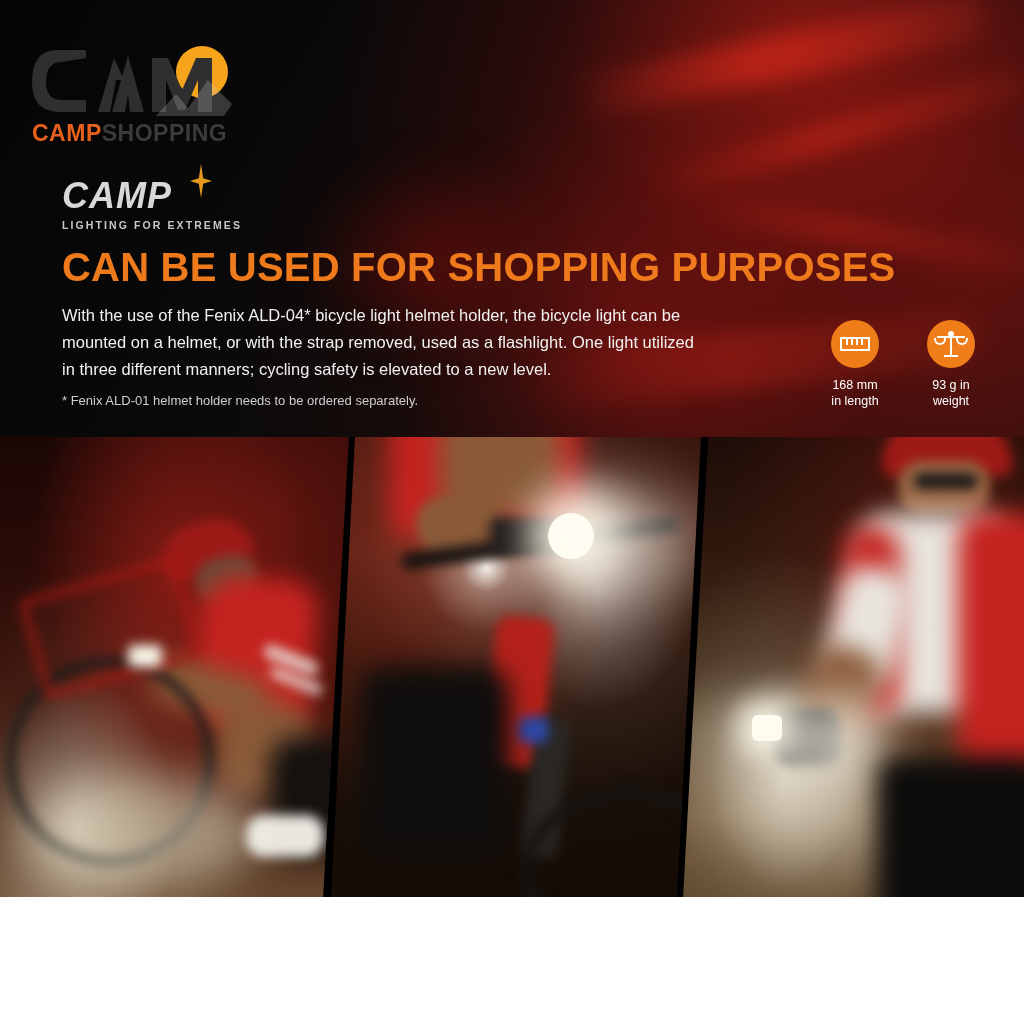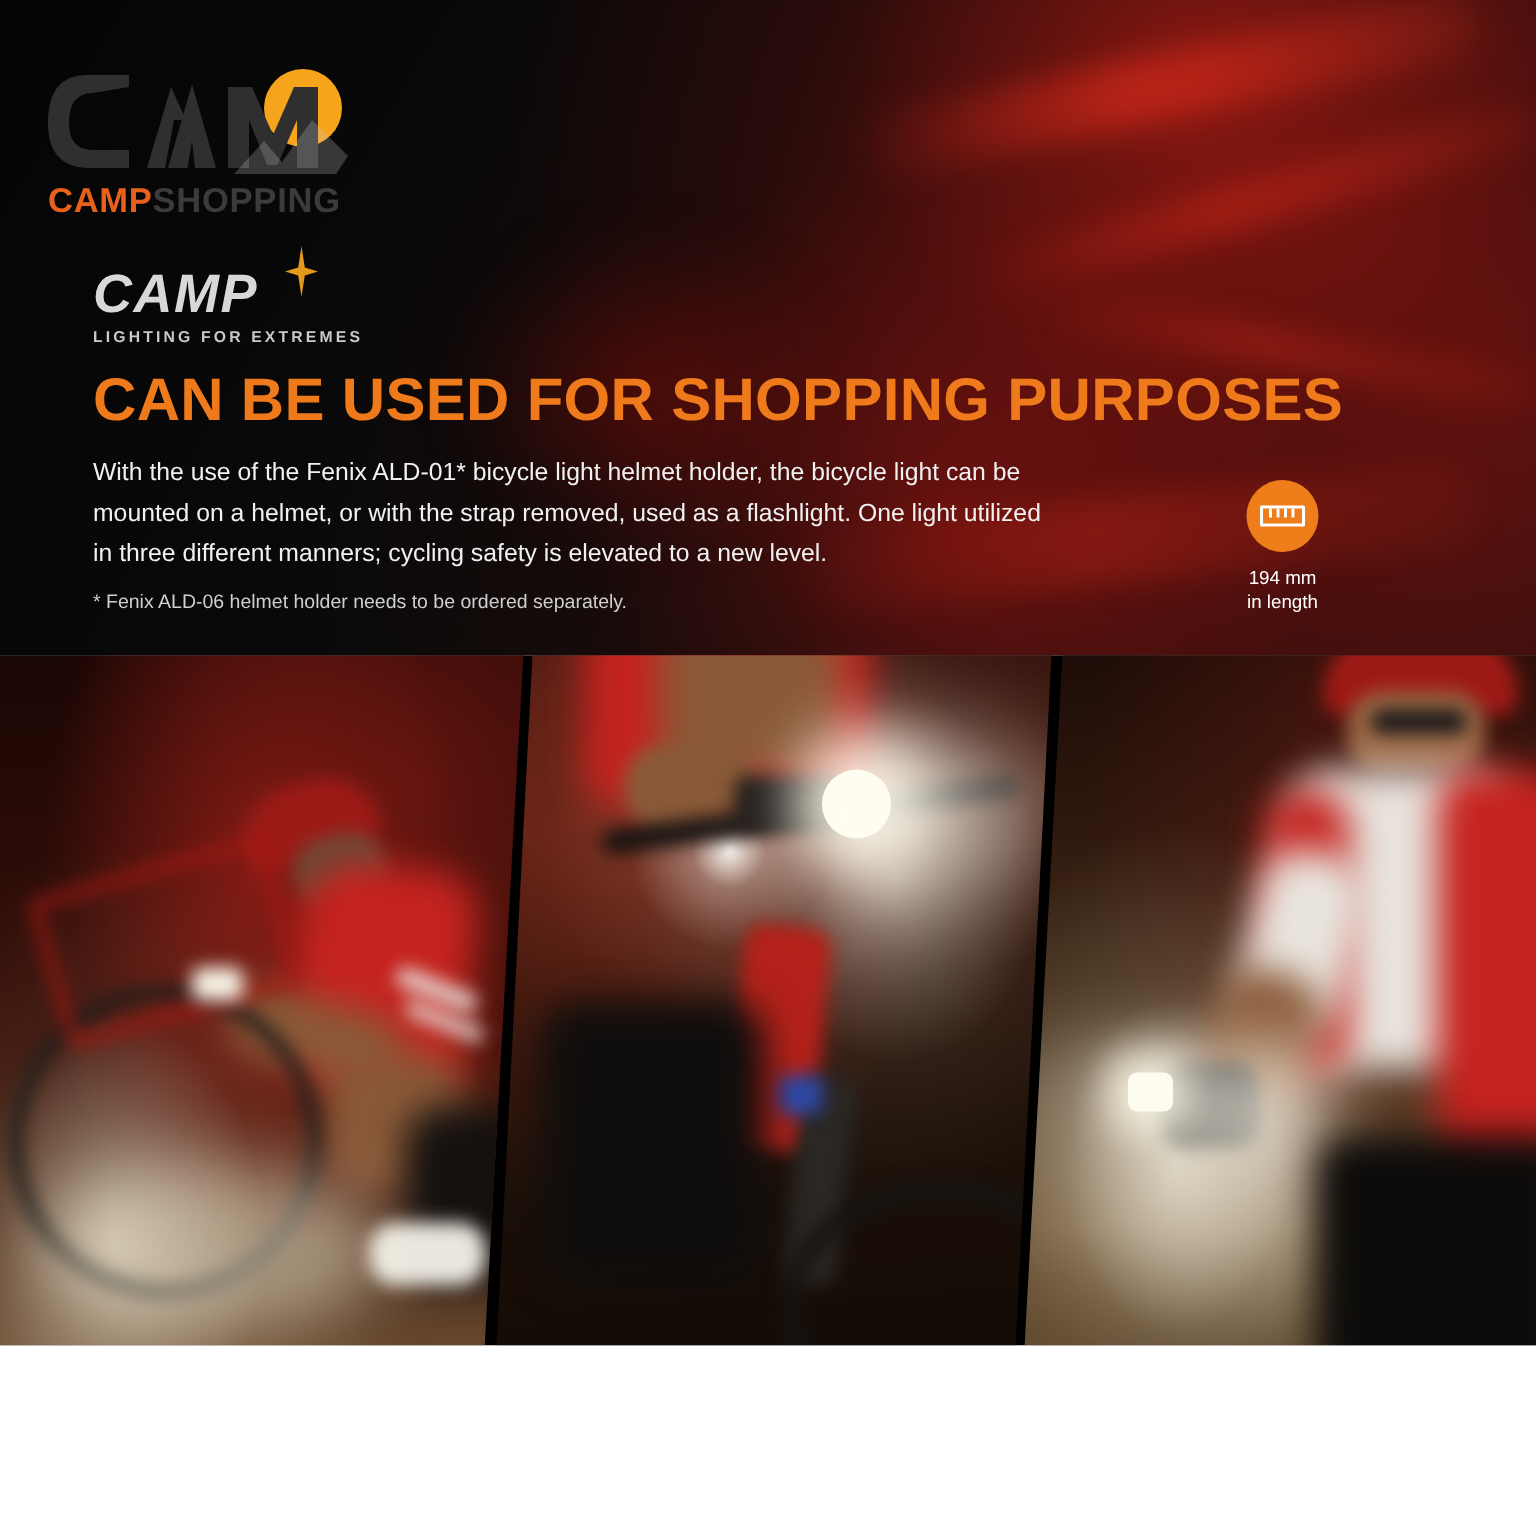--- a/index.html
+++ b/index.html
@@ -308,35 +308,49 @@
   </div>
 </div>
 
 <div id="fenix-brand">
   <div class="fenix-spark"></div>
   <div class="fenix-word">CAMP</div>
   <div class="fenix-tag">LIGHTING FOR EXTREMES</div>
 </div>
 
 <div id="headline">CAN BE USED FOR SHOPPING PURPOSES</div>
-<div id="body-copy">With the use of the Fenix ALD-01* bicycle light helmet holder, the bicycle light can be mounted on a helmet, or with the strap removed, used as a flashlight. One light utilized in three different manners; cycling safety is elevated to a new level.</div>
-<div id="footnote">* Fenix ALD-06 helmet holder needs to be ordered separately.</div>
+<div id="body-copy">With the use of the Fenix ALD-04* bicycle light helmet holder, the bicycle light can be mounted on a helmet, or with the strap removed, used as a flashlight. One light utilized in three different manners; cycling safety is elevated to a new level.</div>
+<div id="footnote">* Fenix ALD-01 helmet holder needs to be ordered separately.</div>
 
 <div id="specs">
   <div class="spec">
     <div class="spec-badge">
       <span class="icon-ruler">
         <i style="left:4px"></i>
           <i style="left:9px"></i>
           <i style="left:14px"></i>
           <i style="left:19px"></i>
       </span>
     </div>
-    <div class="spec-label">194 mm
+    <div class="spec-label">168 mm
 in length</div>
+  </div>
+  <div class="spec">
+    <div class="spec-badge">
+      <span class="icon-scale">
+        <span class="knob"></span>
+        <span class="bar"></span>
+        <span class="post"></span>
+        <span class="base"></span>
+        <span class="pan left"></span>
+        <span class="pan right"></span>
+      </span>
+    </div>
+    <div class="spec-label">93 g in
+weight</div>
   </div>
 </div>
 
 <div id="photo-strip">
 
   <div class="photo" id="photo-left">
 
     <div class="shape helmet blur-s" style="left:160px; top:105px; width:92px; height:52px; border-radius:46px 46px 20px 20px; transform:rotate(-16deg);"></div>
     <div class="shape dark blur-s" style="left:196px; top:140px; width:62px; height:46px; border-radius:26px; transform:rotate(-12deg); background:#6b4a36;"></div>
 

